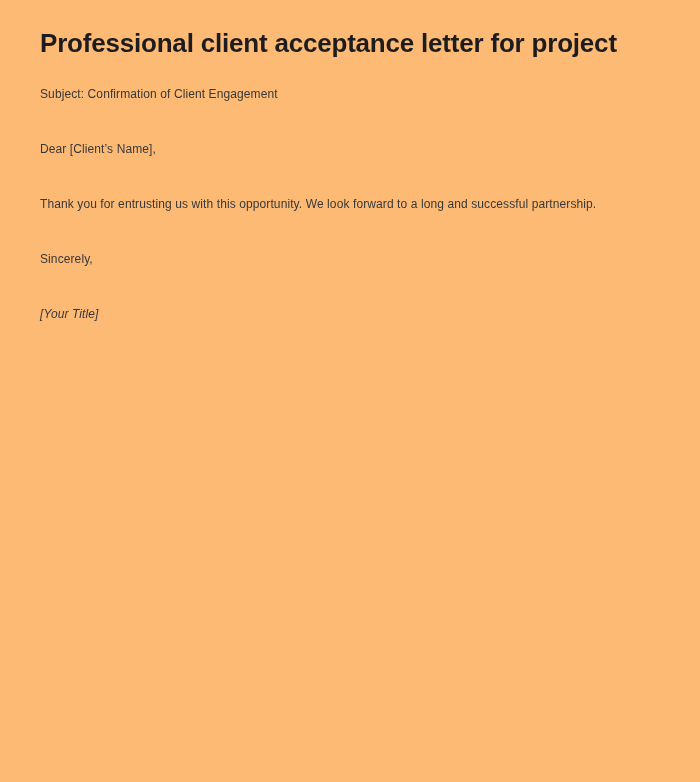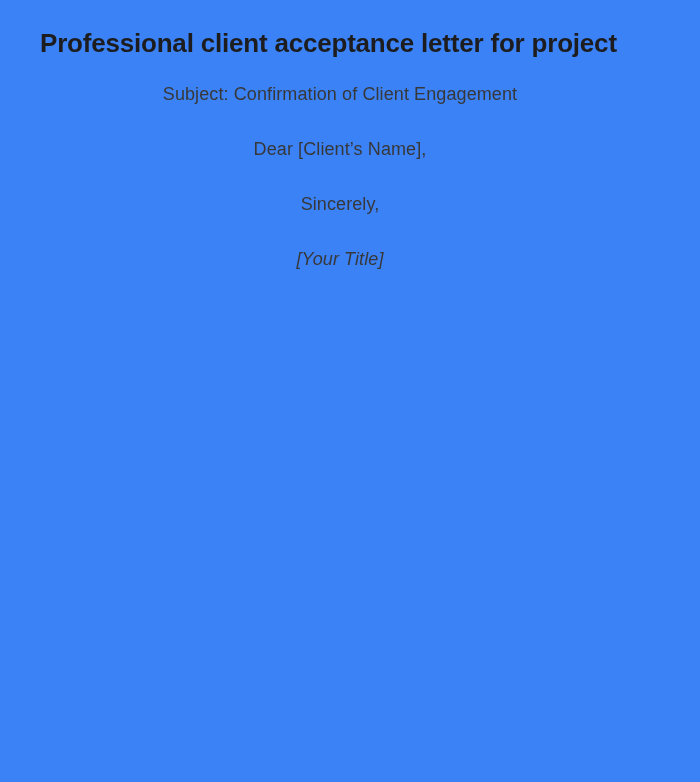--- a/index.html
+++ b/index.html
@@ -11,56 +11,56 @@
     width: 700px;
     height: 782px;
     font-family: "Liberation Sans", "DejaVu Sans", sans-serif;
     -webkit-font-smoothing: antialiased;
   }
   .page {
     box-sizing: border-box;
     width: 700px;
     min-height: 782px;
     padding: 26px 40px 40px 40px;
-    background: #3b82f6;
+    background: #fdba74;
   }
   h1.doc-title {
     margin: 0 0 17px 0;
     font-size: 26px;
     line-height: 34px;
     font-weight: 700;
     letter-spacing: -0.2px;
     color: #1d1d1f;
     max-width: 620px;
   }
   p.doc-paragraph {
     margin: 0 0 20px 0;
-    font-size: 18px;
+    font-size: 12px;
     line-height: 35px;
     font-weight: 400;
     color: #37383a;
     max-width: 600px;
     letter-spacing: 0.1px;
-    text-align: center;
   }
   p.doc-paragraph:last-child {
     margin-bottom: 0;
     font-style: italic;
   }
 </style>
 </head>
 <body>
 
 <div class="page">
   <h1 class="doc-title">Professional client acceptance letter for project</h1>
 
   <p class="doc-paragraph">Subject: Confirmation of Client Engagement</p>
 
   <p class="doc-paragraph">Dear [Client’s Name],</p>
 
 
 
+  <p class="doc-paragraph">Thank you for entrusting us with this opportunity. We look forward to a long and successful partnership.</p>
 
   <p class="doc-paragraph">Sincerely,</p>
 
 
   <p class="doc-paragraph">[Your Title]</p>
 </div>
 
 </body></html>

